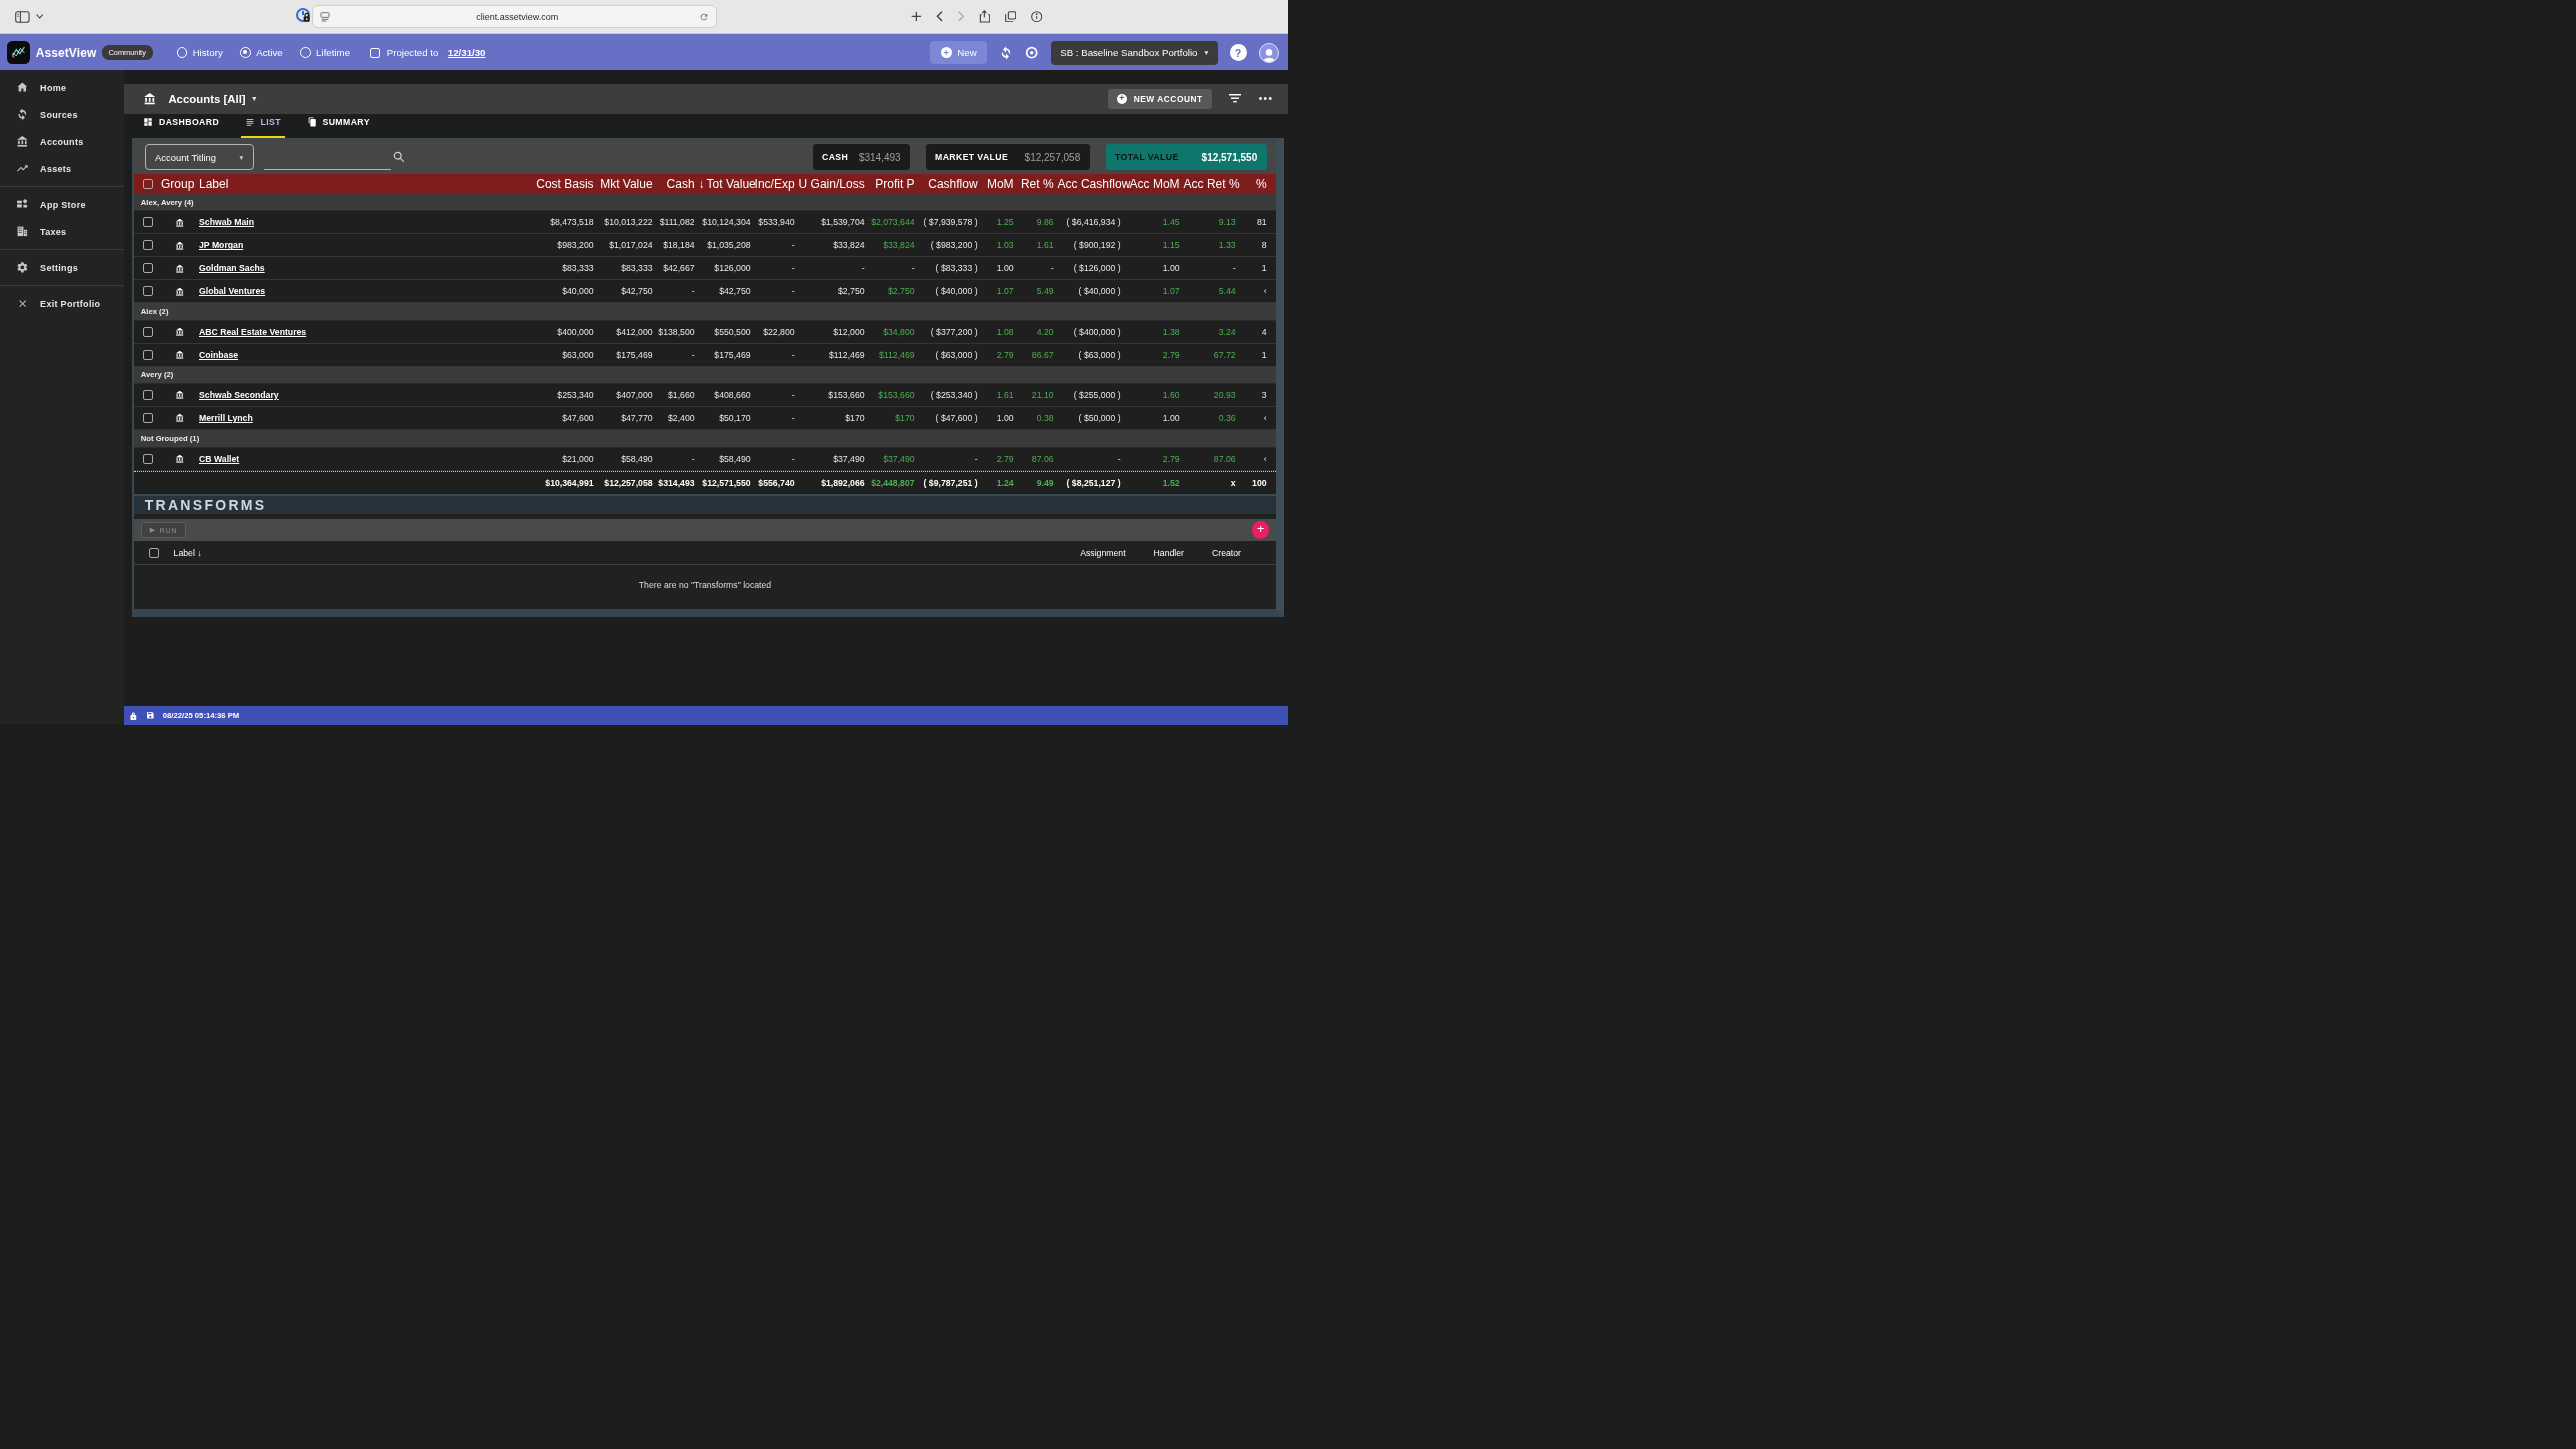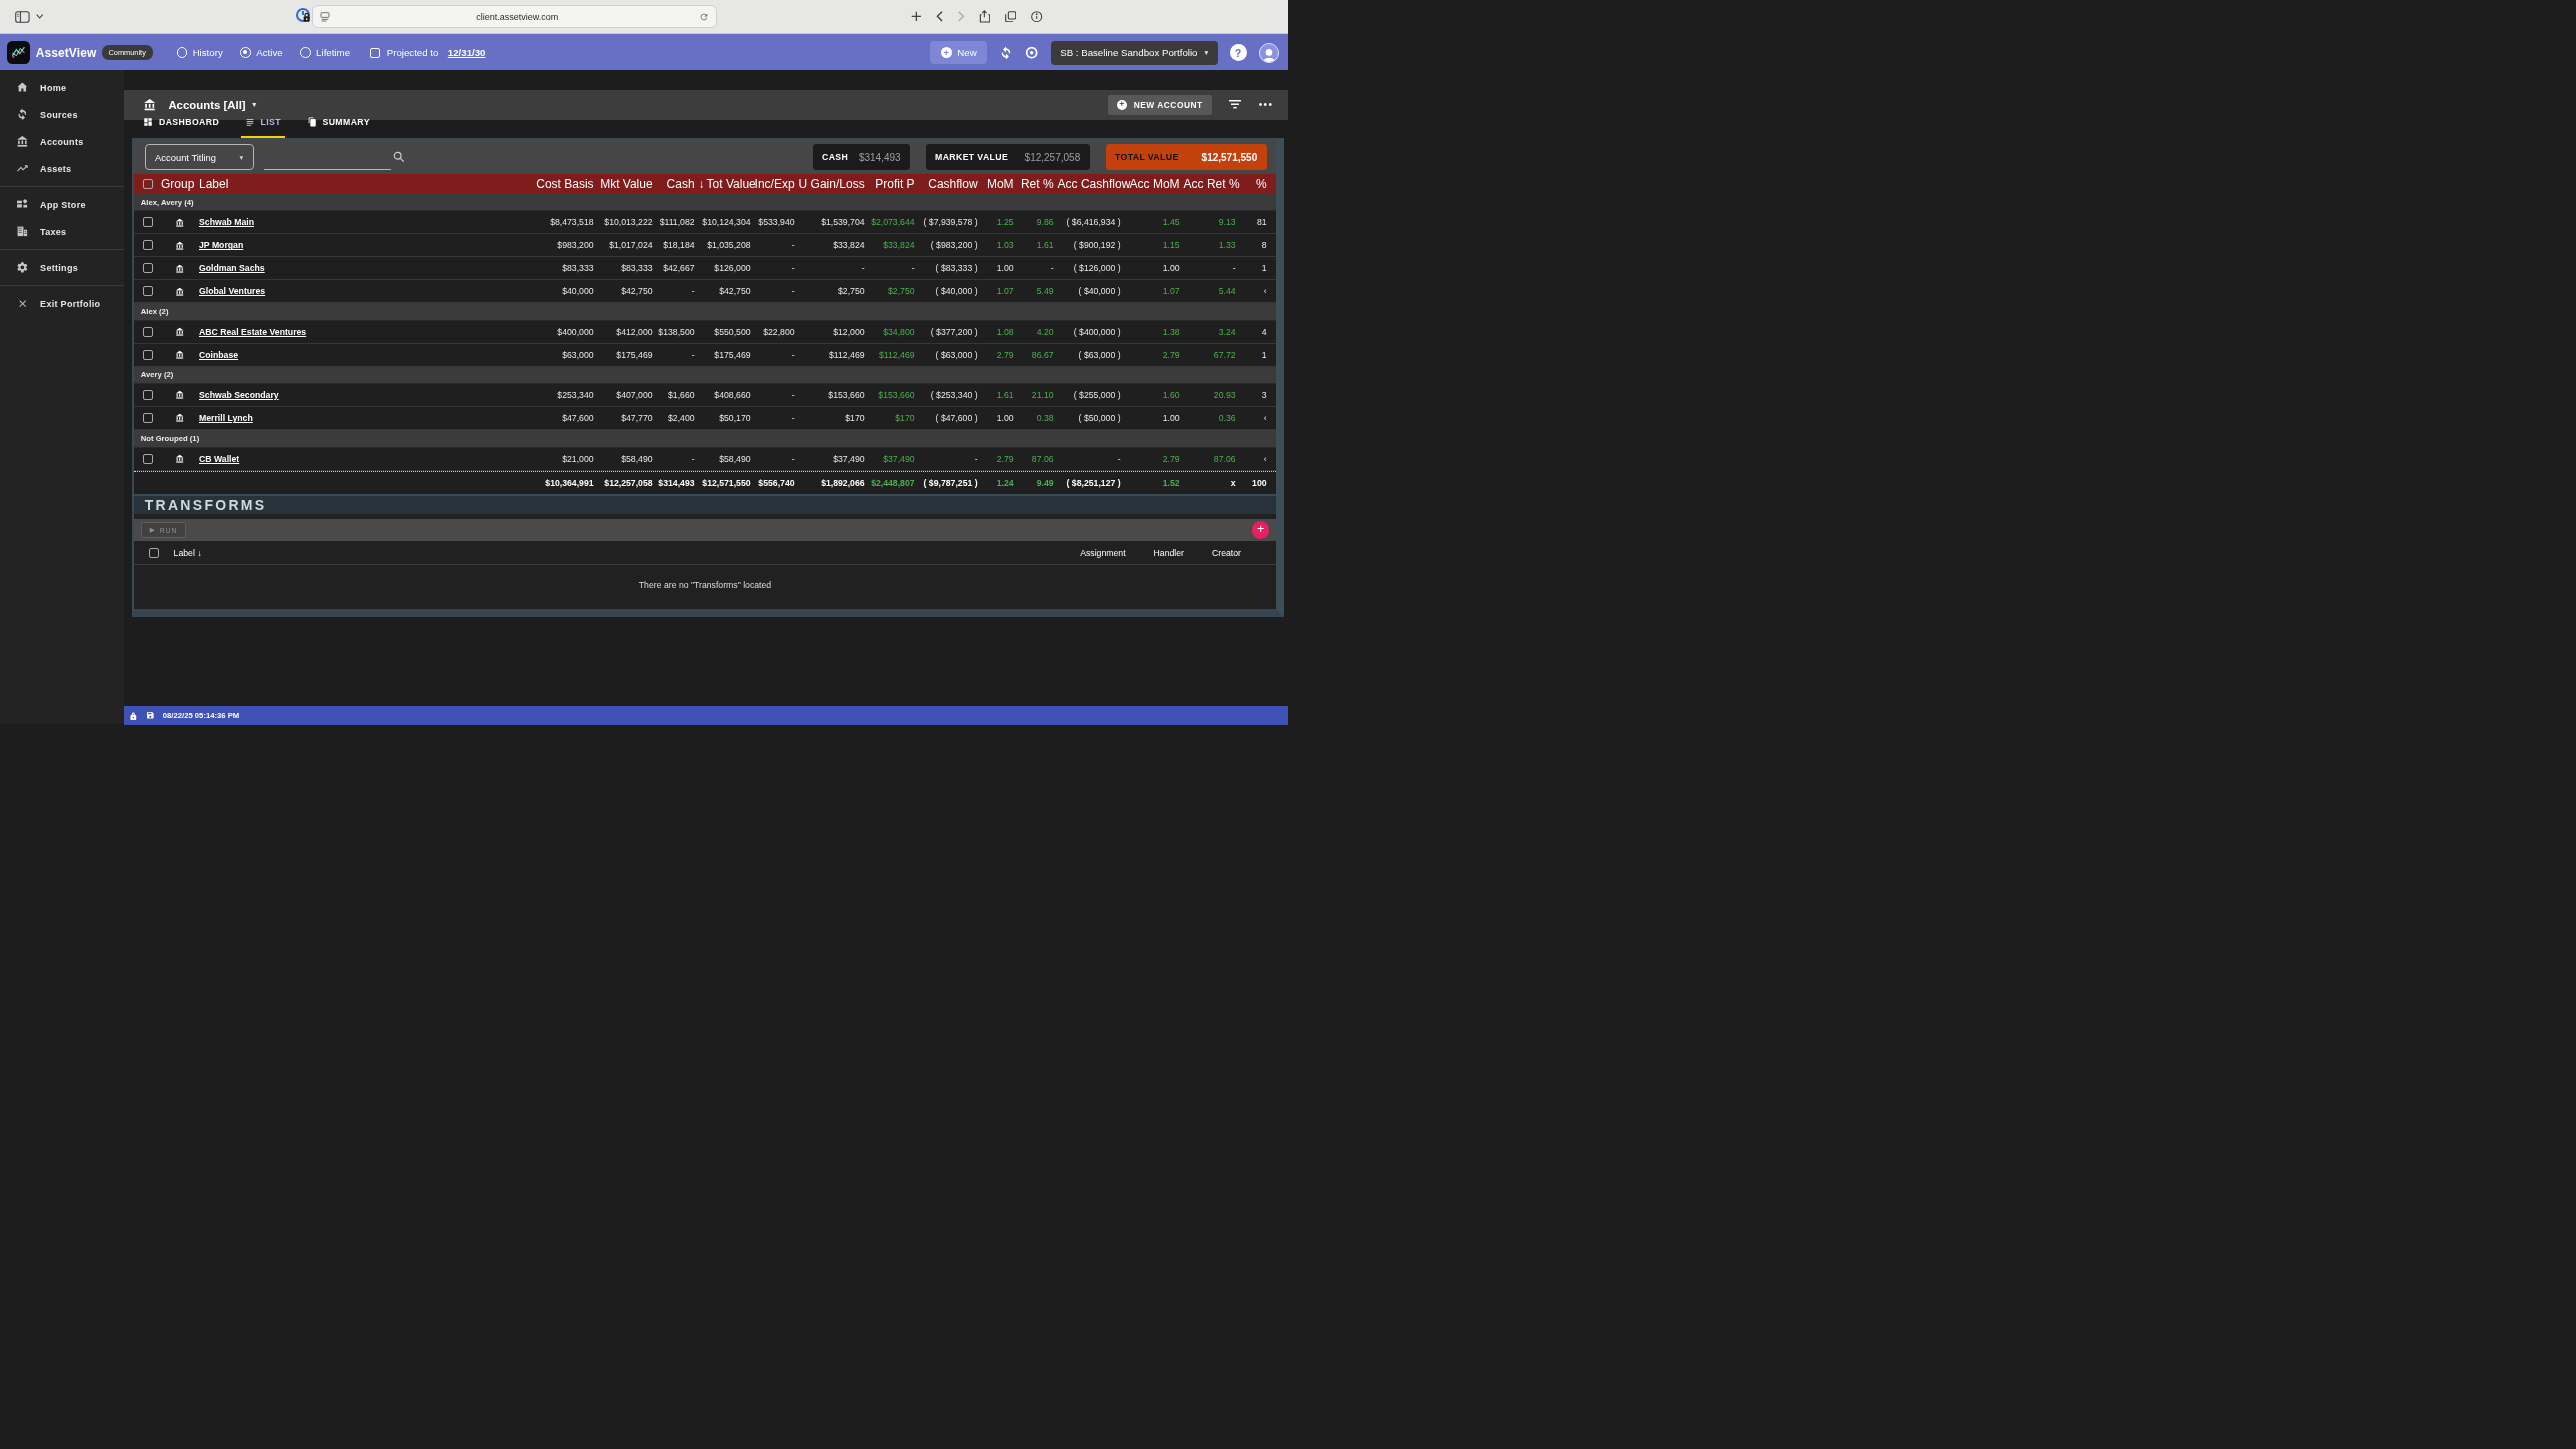--- a/index.html
+++ b/index.html
@@ -50,21 +50,21 @@
   
   .sidebar { position:absolute; left:0; top:70px; width:124px; height:654px; background:#232323; }
   .sb-item { display:flex; align-items:center; gap:10.7px; height:27px; padding-left:16px;
     color:#e6e6e6; font-size:9px; font-weight:600; letter-spacing:0.3px; cursor:default; }
   .sb-item .icn { width:13.4px; display:flex; justify-content:center; }
   .sb-div { border-top:0.7px solid #3a3a3a; margin:4px 0; }
   .sidebar { padding-top:4px; }
 
   
   .main { position:absolute; left:124px; top:70px; width:1164px; height:635px; background:#1d1d1d; }
-  .pagehead { position:absolute; left:0; top:20px; width:1164px; height:29.5px; background:#3d3d3d;
+  .pagehead { position:absolute; left:0; top:14px; width:1164px; height:29.5px; background:#3d3d3d;
     display:flex; align-items:center; color:#fff;text-align:center; }
   .pagehead .bicn { margin-left:19px; display:flex; }
   .ptitle { font-size:11.4px; font-weight:bold; margin-left:12px; }
   .pagehead .caret { margin-left:6.7px; font-size:8px; }
   .ph-right { margin-left:auto; display:flex; align-items:center; gap:17.4px; margin-right:14.8px; }
   .newacct { display:flex; align-items:center; gap:6.7px; background:#585858; border-radius:2.7px;
     height:19.5px; padding:0 9.4px; font-size:8.4px; font-weight:bold; letter-spacing:0.5px; }
   .pc2 { width:10px; height:10px; border-radius:50%; background:#fff; color:#585858; font-weight:bold;
     display:flex; align-items:center; justify-content:center; font-size:8.7px; line-height:1; }
   .dots { font-size:10px; letter-spacing:1.3px; color:#fff; }
@@ -84,21 +84,21 @@
     display:flex; align-items:center; justify-content:space-between; padding:0 9.4px; color:#fff; font-size:9.4px; }
   .dd .caret { color:#cfcfcf; }
   .searchbox { margin-left:10.7px; width:127px; height:25.5px; border-bottom:1px solid #b5b5b5;
     display:flex; align-items:center; }
   .searchbox input { flex:1; background:transparent; border:none; outline:none; color:#fff; font-size:9.4px; padding:0 4px; }
   .badges { margin-left:auto; display:flex; align-items:center; gap:16px; margin-right:9.4px; }
   .badge { height:25.5px; border-radius:3.4px; background:#1b1b1b; display:flex; align-items:center;
     justify-content:space-between; padding:0 9.4px; }
   .badge .bl { color:#fff; font-weight:bold; font-size:8.7px; letter-spacing:0.4px; }
   .badge .bv { color:#9aa0a6; font-size:10px; margin-left:10.7px; }
-  .badge.green { background:#c2410c; }
+  .badge.green { background:#0f766e; }
   .badge.green .bl { color:#0c130c; }
   .badge.green .bv { color:#fff; font-weight:bold; }
 
   .trow { display:grid; align-items:center; padding-right:5.4px;
     grid-template-columns:27px 38px minmax(0,1fr) 72px 59px 42px 56px 44px 70px 50px 63px 36px 40px 67px 59px 56px 31px; }
   .thead { height:20px; background:#7f1d1d; border-bottom:0.7px solid #3a3a3a; color:#fdfdfd; font-size:12px; }
   .thead .h { white-space:nowrap; }
   .num { text-align:right; padding-right:4px; white-space:nowrap; }
   .grow { height:17.4px; background:#3b3b3b; color:#ececec; font-size:7.7px; font-weight:600;
     display:flex; align-items:center; padding-left:6.7px; border-bottom:0.7px solid #2a2a2a; }

